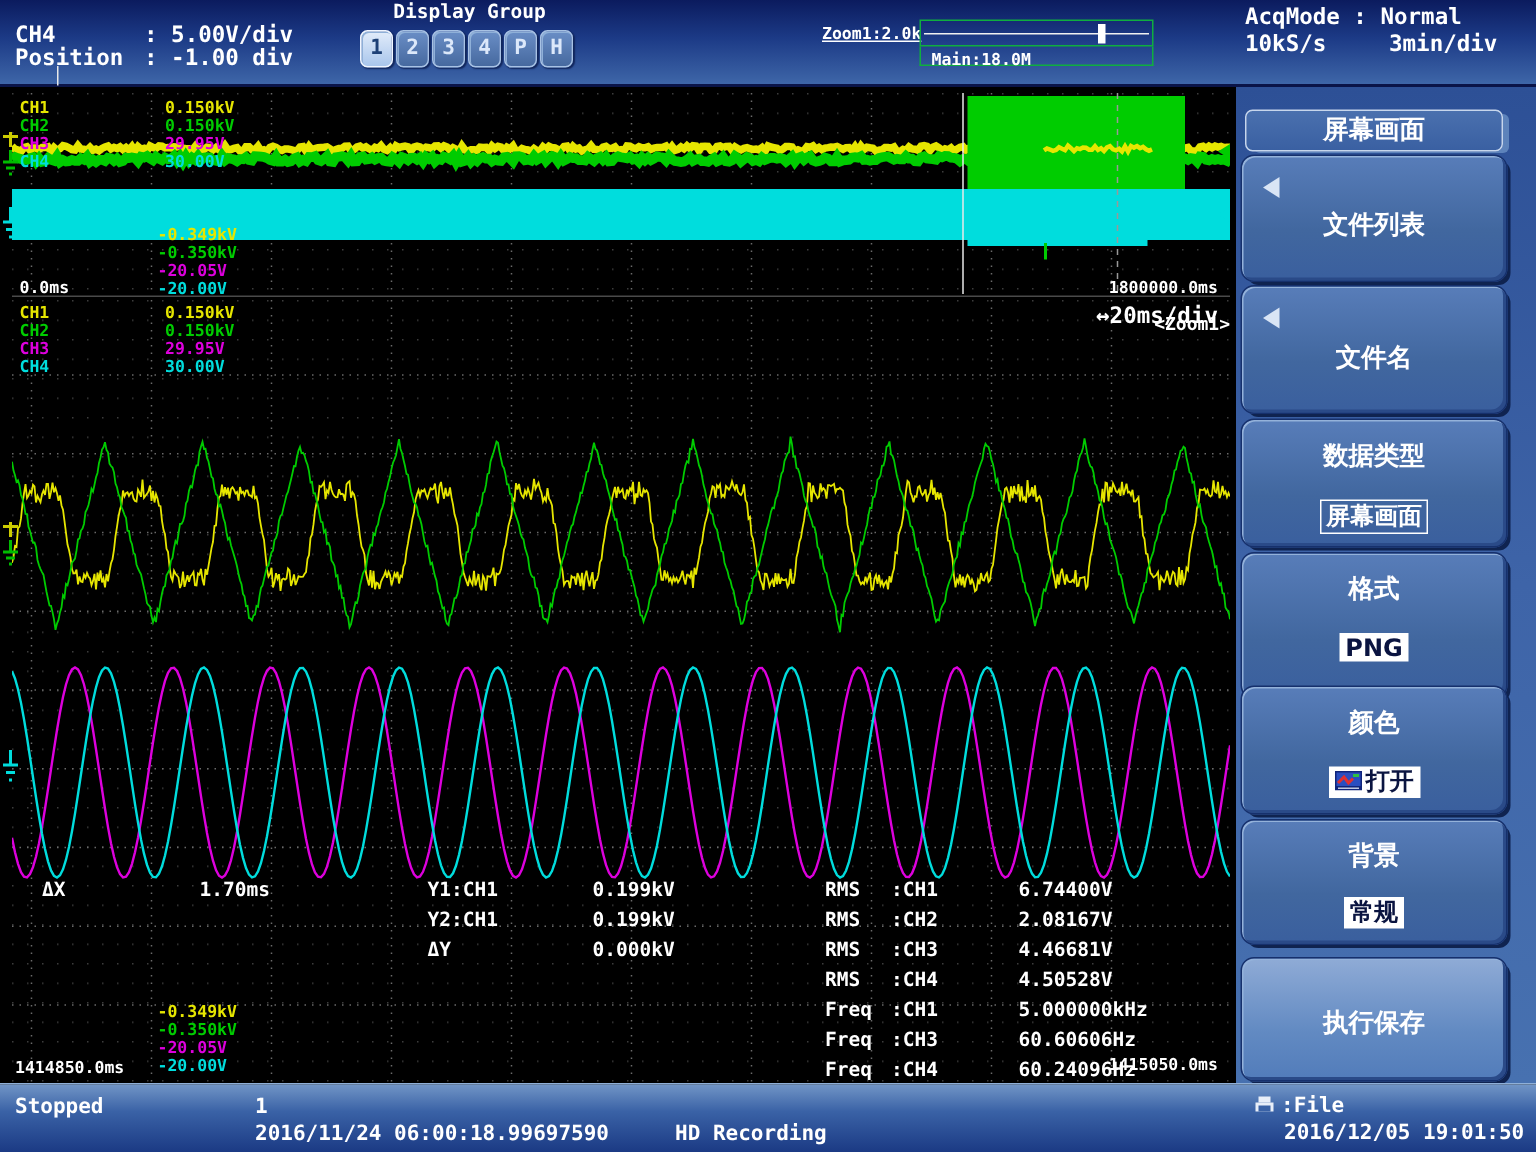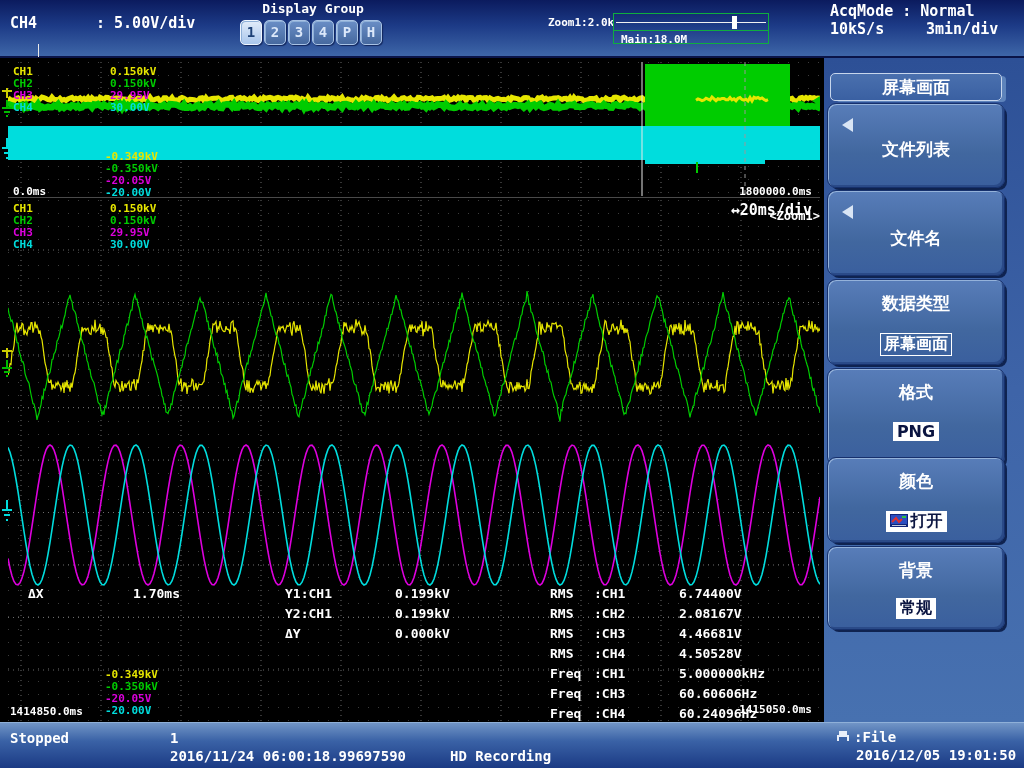--- a/index.html
+++ b/index.html
@@ -17,21 +17,21 @@
   .dg-label { position:absolute; left:238px; top:1px; width:150px; text-align:center;
     color:#fff; font:bold 13px "DejaVu Sans Mono", monospace; }
   .dg-row { position:absolute; left:240px; top:20px; display:flex; gap:2px; }
   .dg-btn { width:22px; height:25px; border-radius:5px; border:1px solid #a8c2e4;
     background:linear-gradient(180deg,#6a8ec6,#46699f); color:#dce8fa;
     font:bold 14px "DejaVu Sans Mono", monospace; text-align:center; line-height:23px;
     box-shadow:inset 1px 1px 0 #8fb0d8, 1px 1px 1px #11265c; }
   .dg-btn.active { background:linear-gradient(180deg,#e2ecfa,#a9c6ec); color:#1d4076; border-color:#f0f6ff; }
 
   .zoomlab { position:absolute; left:548px; top:16px; width:62px; text-align:right;
-    color:#fff; font:bold 11px "DejaVu Sans Mono", monospace; }
+    color:#fff; font:bold 11px "DejaVu Sans Mono", monospace;text-decoration:underline; }
   .zoombox { position:absolute; left:613px; top:13px; width:156px; height:18px;
     border:1px solid #0fae3f; background:rgba(0,0,0,0.0); }
   .zoombox .hline { position:absolute; left:2px; right:2px; top:8px; height:1px; background:#f0f0f0; }
   .zoombox .tick { position:absolute; left:118px; top:2px; width:5px; height:13px; background:#fff; }
   .mainbox { position:absolute; left:613px; top:31px; width:156px; height:13px; border:1px solid #0fae3f; border-top:none; }
   .mainlab { position:absolute; left:621px; top:33px; color:#fff; font:bold 11px "DejaVu Sans Mono", monospace; }
 
   .acq1 { position:absolute; left:830px; top:2px; }
   .acq2 { position:absolute; left:830px; top:20px; }
   .acqcol { display:inline-block; width:96px; }
@@ -78,20 +78,21 @@
   .footer { position:absolute; left:0; top:722px; width:1024px; height:46px;
     background:linear-gradient(180deg,#7195c6 0%, #3a62a6 40%, #1b3a84 100%);
     border-top:1px solid #8fb0d8; }
   .ftext { position:absolute; color:#fff; font:bold 14px "DejaVu Sans Mono", monospace; white-space:pre; }
 </style>
 </head>
 <body>
 
 <div class="header">
   <div class="htext" style="left:10px; top:14px;"><span class="hcol">CH4</span><span>: 5.00V/div</span></div>
+  <div class="htext" style="left:10px; top:29px;"><span class="hcol">Position</span><span>: -1.00 div</span></div>
   <div class="caret"></div>
 
   <div class="dg-label">Display Group</div>
   <div class="dg-row">
     <div class="dg-btn active">1</div>
     <div class="dg-btn">2</div>
     <div class="dg-btn">3</div>
     <div class="dg-btn">4</div>
     <div class="dg-btn">P</div>
     <div class="dg-btn">H</div>
@@ -290,20 +291,23 @@
             <rect x="12" y="2" width="4" height="2" fill="#30c040"></rect>
             <rect x="2" y="11" width="14" height="1" fill="#c0c8e0"></rect>
           </svg><span>打开</span></span></div>
   </div>
 
   <div class="menu-item" style="top:488px; height:84px;">
     <div class="label" style="top:12px;">背景</div>
     <div class="value" style="top:51px;"><span class="vwrap val-inv">常规</span></div>
   </div>
 
+  <div class="menu-item hl" style="top:580px; height:83px;">
+    <div class="label" style="top:31px;">执行保存</div>
+  </div>
 </div>
 
 <div class="footer">
   <div class="ftext" style="left:10px; top:7px;">Stopped</div>
   <div class="ftext" style="left:170px; top:7px;">1</div>
   <div class="ftext" style="left:170px; top:25px;">2016/11/24 06:00:18.99697590</div>
   <div class="ftext" style="left:450px; top:25px;">HD Recording</div>
   <svg style="position:absolute; left:834px; top:6px;" width="18" height="14">
     <path d="M3 6 h12 v6 h-12 z" fill="#e8eef8"></path>
     <path d="M5 2 h8 v4 h-8 z" fill="#e8eef8"></path>

